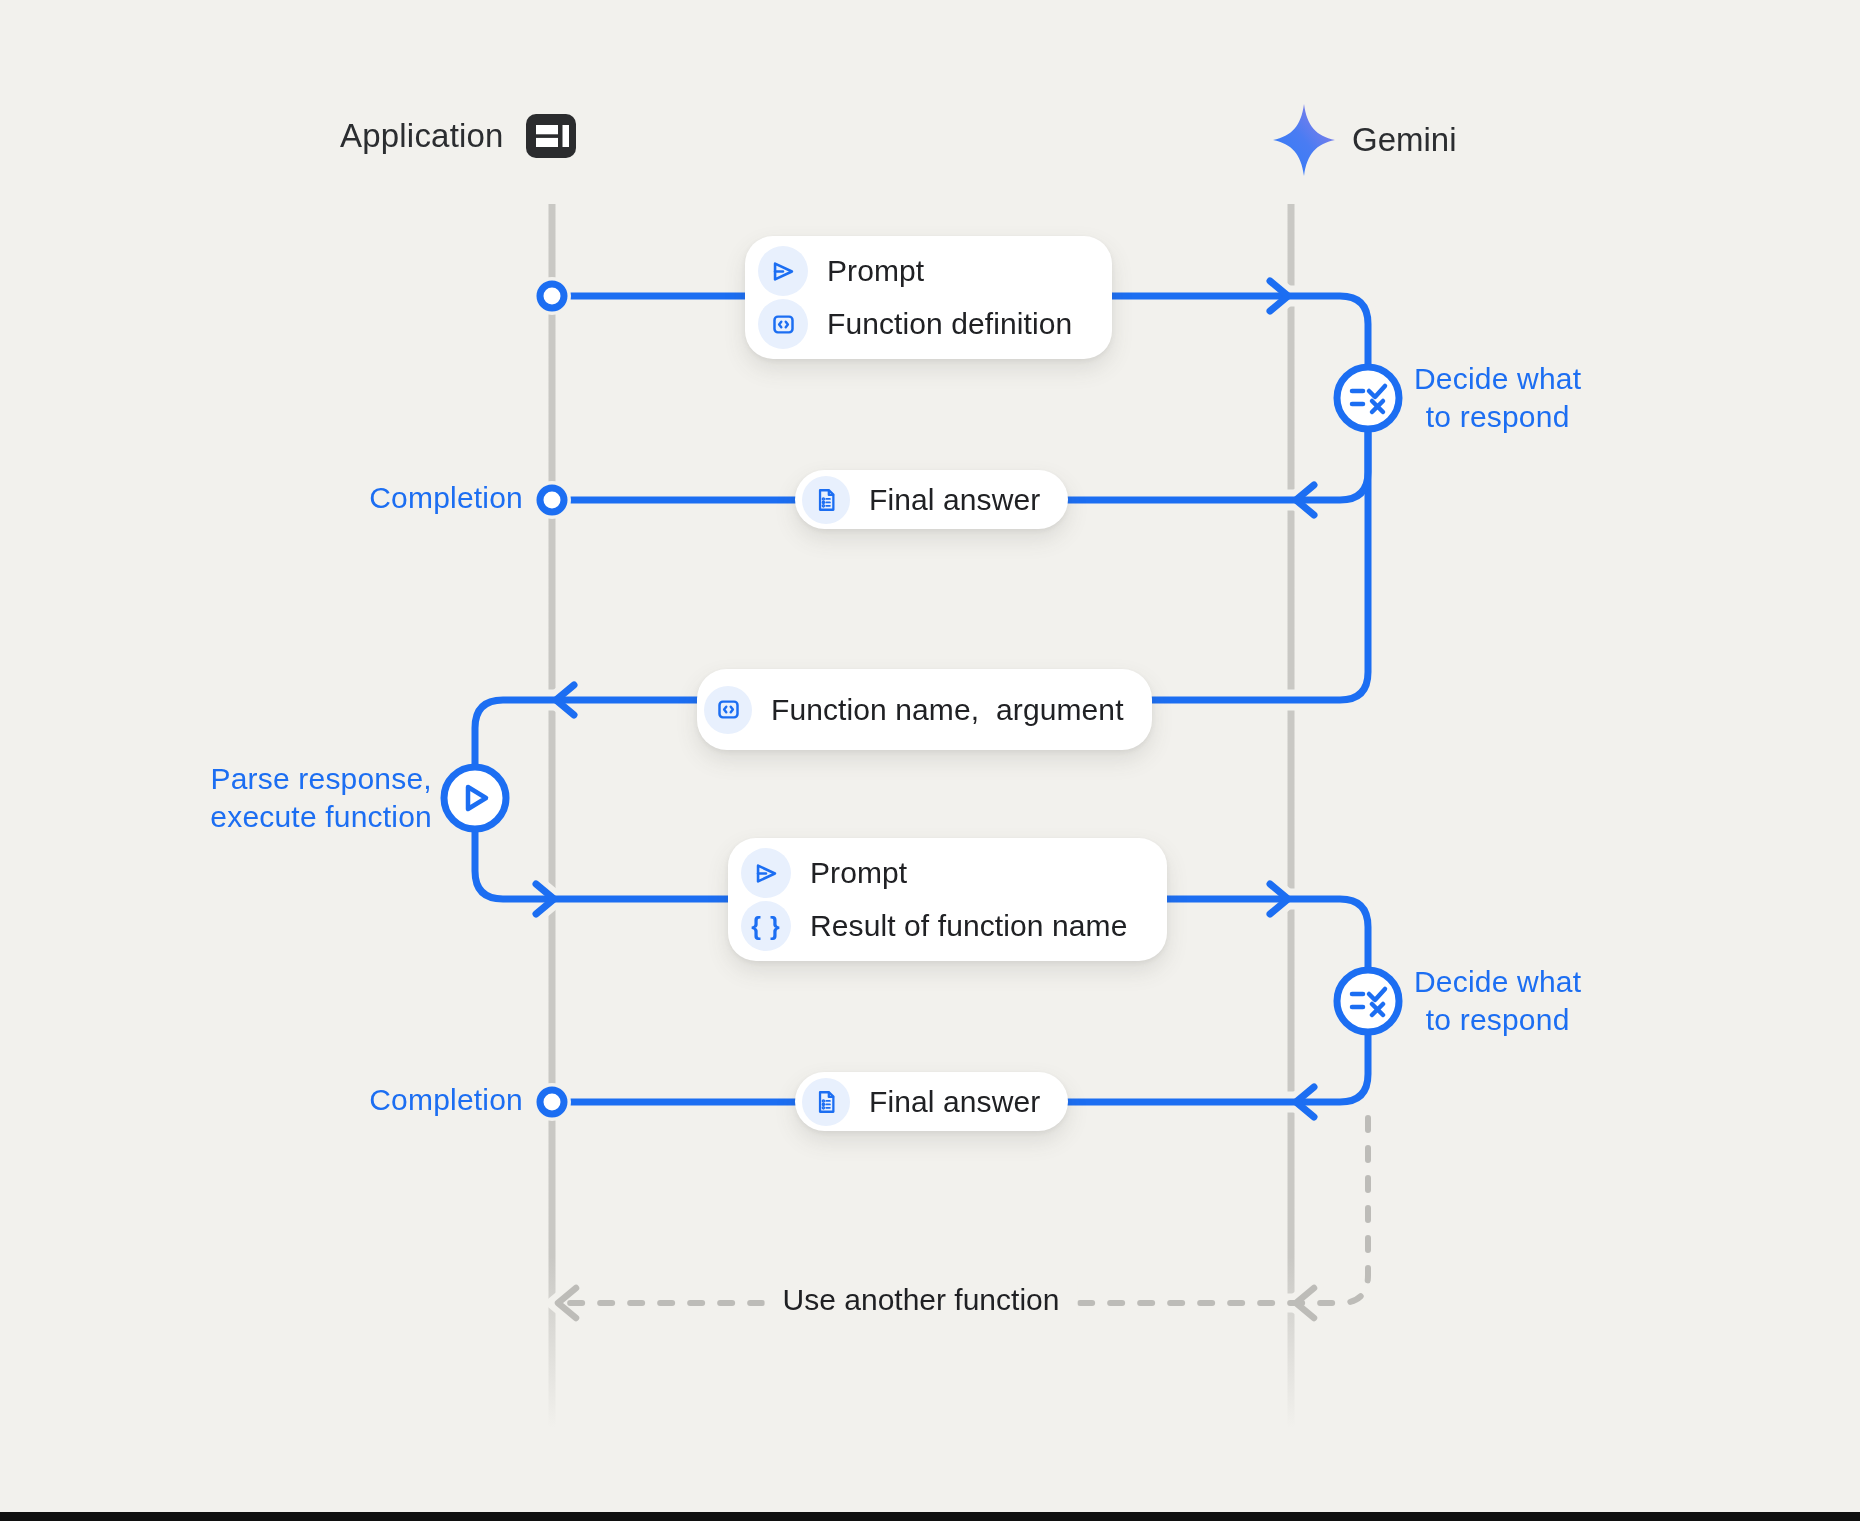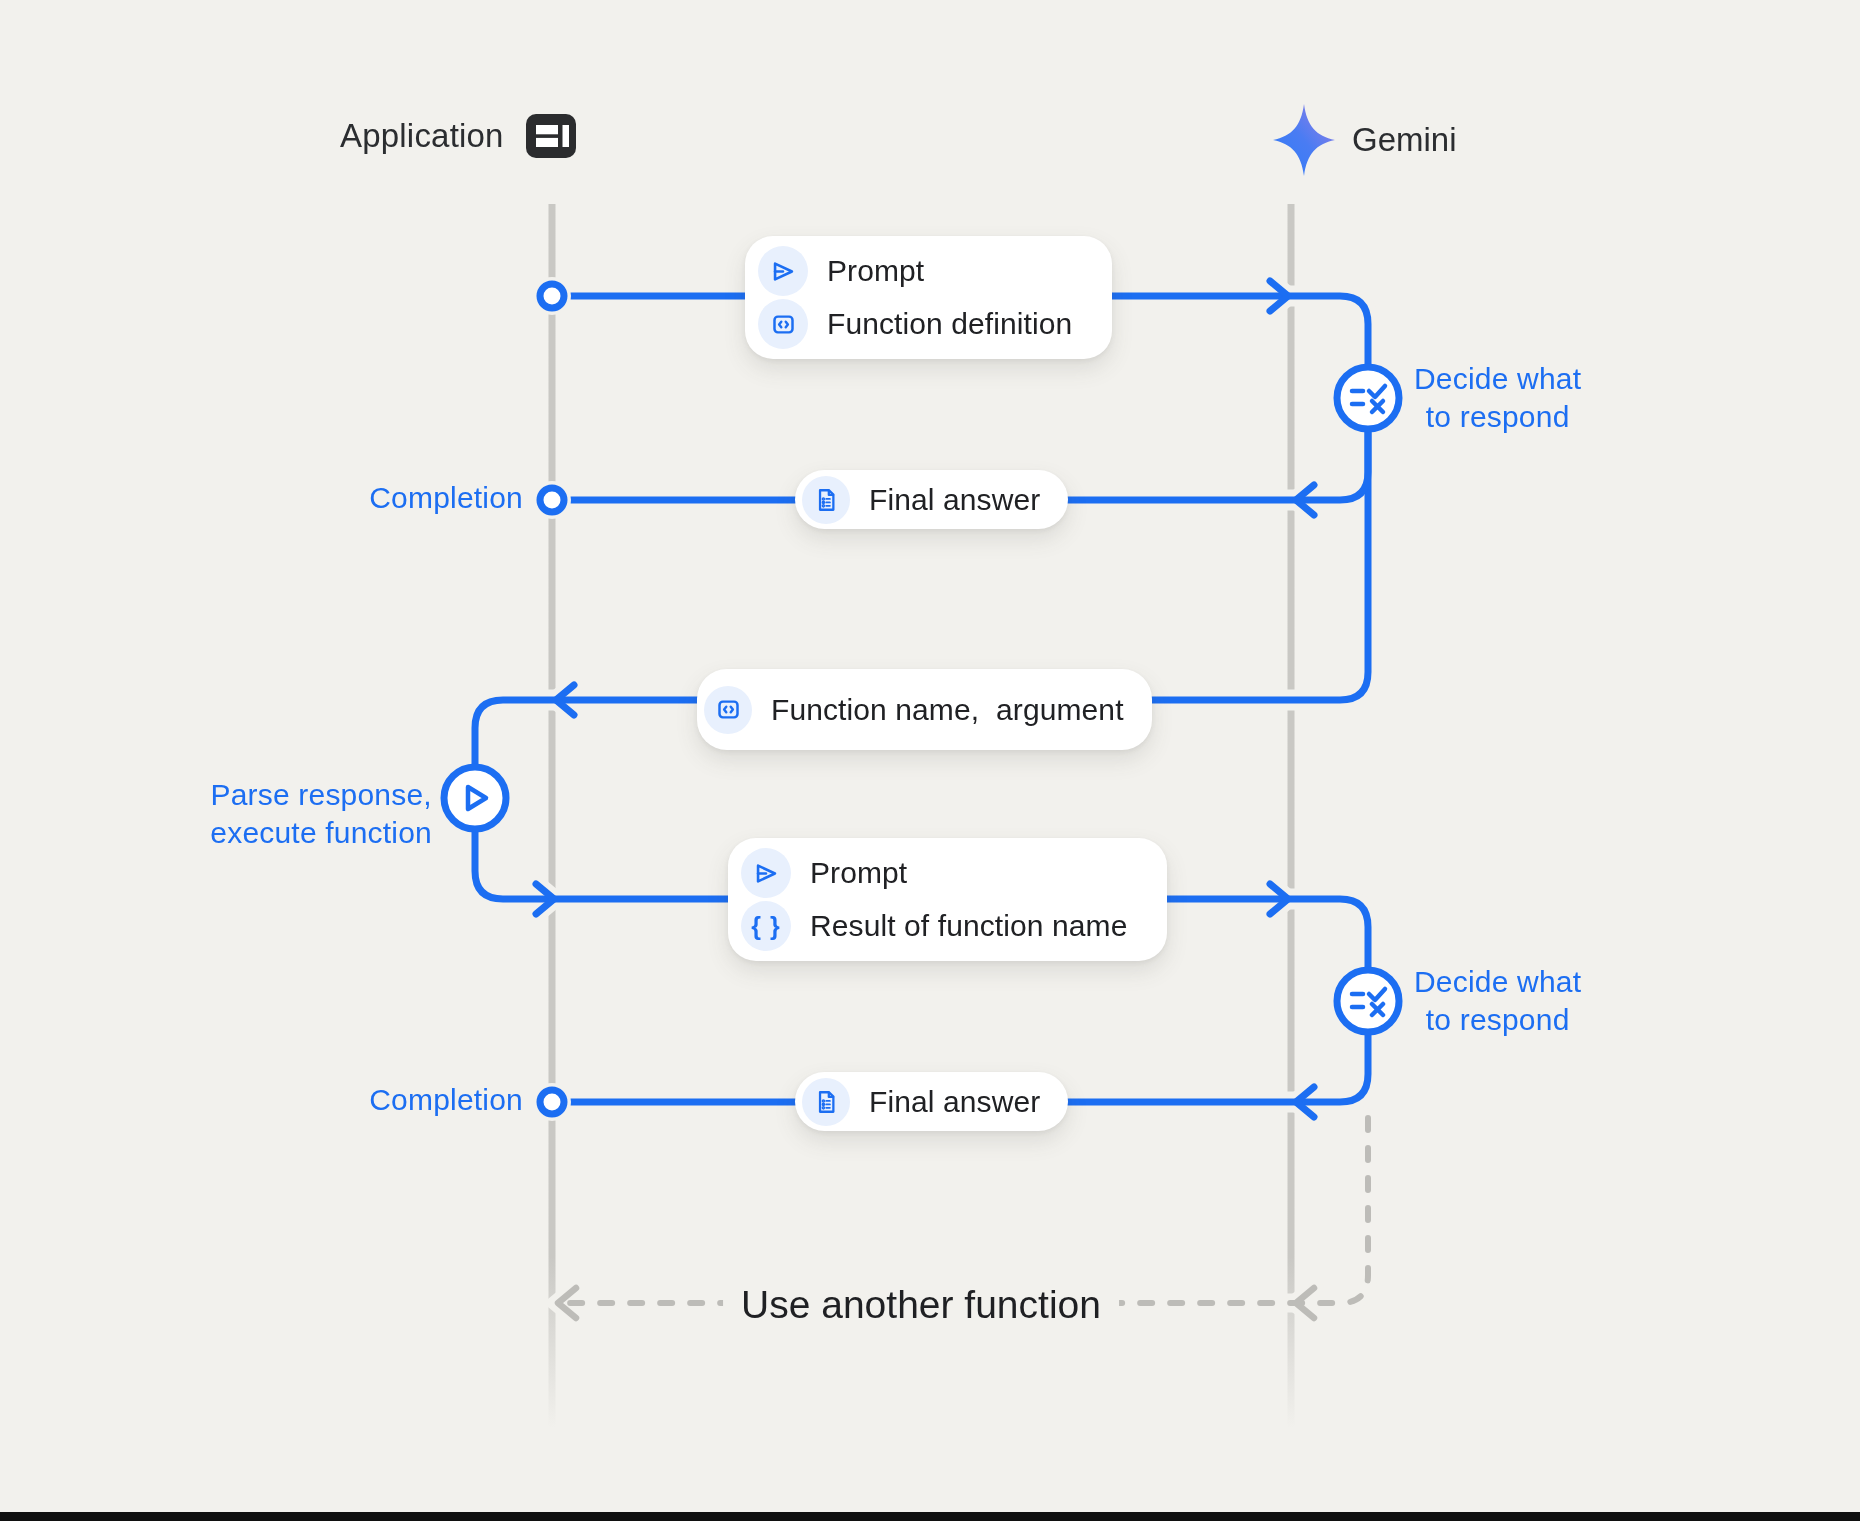--- a/index.html
+++ b/index.html
@@ -38,21 +38,21 @@
   }
   .card--pill .chip,.card--sm .chip{width:48px;height:48px;}
   .clbl{font-size:30px;font-weight:500;color:var(--dark);white-space:pre;letter-spacing:.1px;}
   .braces{font-size:25px;font-weight:700;color:var(--blue);letter-spacing:1px;}
 
   
   .note{color:var(--blue);font-size:30px;font-weight:500;line-height:38px;letter-spacing:.2px;}
   .note--r{text-align:center;}
 
   .plain-note{
-    color:#1F2023;font-size:39px;font-weight:500;background:var(--bg);
+    color:#1F2023;font-size:30px;font-weight:500;background:var(--bg);
     padding:0 18px;white-space:nowrap;transform:translateX(-50%);z-index:3;
   }
   .bottom-bar{position:absolute;left:0;bottom:0;width:100%;height:9px;background:#101010;z-index:5;}
 </style>
 </head>
 <body>
 
 <div id="stage">
 
   <svg class="flow" width="1860" height="1521" viewBox="0 0 1860 1521">
@@ -261,21 +261,21 @@
 
   <div class="abs note" style="left:1414px;top:360px;">
     <div>Decide what</div>
     <div>to respond</div>
   </div>
   <div class="abs note" style="left:1414px;top:963px;">
     <div>Decide what</div>
     <div>to respond</div>
   </div>
 
-  <div class="abs note note--r" style="right:1428px;top:760px;margin-top:16px;">
+  <div class="abs note note--r" style="right:1428px;top:760px;">
     <div>Parse response,</div>
     <div>execute function</div>
   </div>
 
   <div class="abs plain-note" style="left:921px;top:1283px;">Use another function</div>
 
   <div class="bottom-bar"></div>
 </div>
 
 </body></html>

